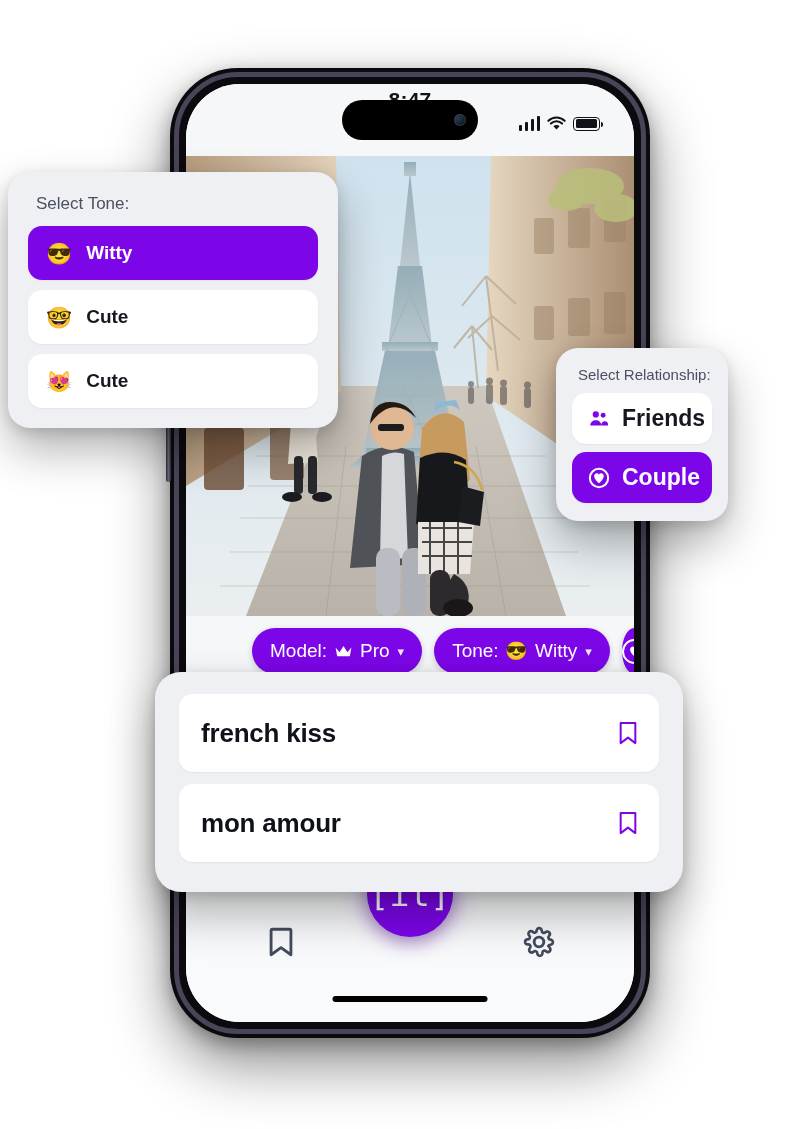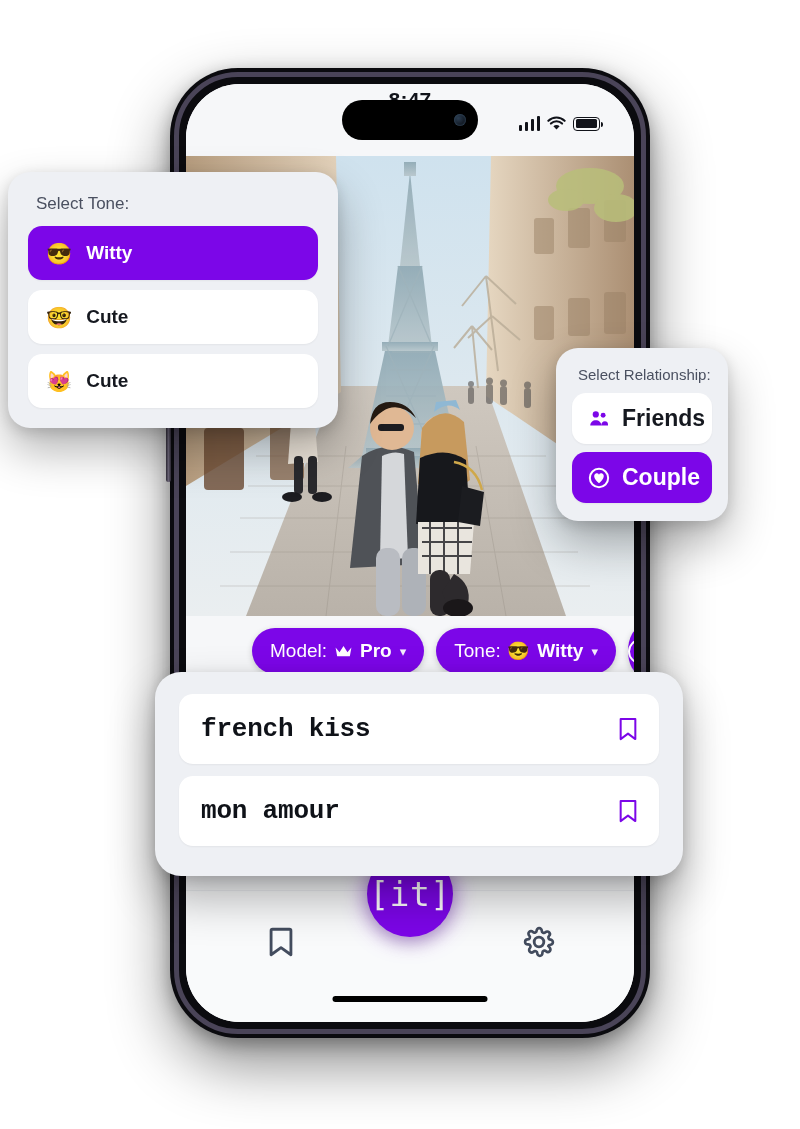--- a/index.html
+++ b/index.html
@@ -108,21 +108,21 @@
   }
   .pill {
     background: #7c06e8; color: #fff;
     border-radius: 26px; height: 46px;
     display: flex; align-items: center; gap: 7px;
     padding: 0 18px; font-size: 19px;
     box-shadow: 0 2px 6px rgba(0,0,0,0.18);
     white-space: nowrap;
   }
   .pill .lbl { font-weight: 400; }
-  .pill .val { font-weight: 700; }
+  .pill .val { font-weight: 400; }
   .pill .emoji { font-size: 18px; line-height: 1; }
   .pill .chev { font-size: 13px; opacity: 0.92; margin-left: 1px; }
   .crown { display:inline-block; width:19px; height:13px; }
   .fav-btn {
     margin-left: auto; width: 46px; height: 46px; border-radius: 50%;
     background: #7c06e8; display: flex; align-items: center; justify-content: center;
     box-shadow: 0 2px 6px rgba(0,0,0,0.18);
   }
   .fav-btn .ring {
     width: 25px; height: 25px; border-radius: 50%;
@@ -193,25 +193,24 @@
   #rel-panel .opt .txt { font-size: 23px; }
   .ic-purple { width: 22px; height: 22px; flex: 0 0 22px; }
 
   
   #cap-card {
     left: 155px; top: 672px; width: 528px;
     padding: 22px 24px; border-radius: 26px;
   }
   .cap-row {
     background: #fff; border-radius: 14px;
-    height: 70px; margin-bottom: 12px;
+    height: 78px; margin-bottom: 12px;
     display: flex; align-items: center;
     padding: 0 20px 0 22px;
     box-shadow: 0 1px 2px rgba(0,0,0,0.05);
-    font-family: Liberation Mono, monospace;
   }
   .cap-row:last-child { margin-bottom: 8px; }
   .cap-text { font-size: 26px; font-weight: 700; color: #0f1218; letter-spacing: -0.2px; }
   .cap-bm { margin-left: auto; width: 22px; height: 26px; }
 </style>
 </head>
 <body>
 
 <div id="stage">
 

